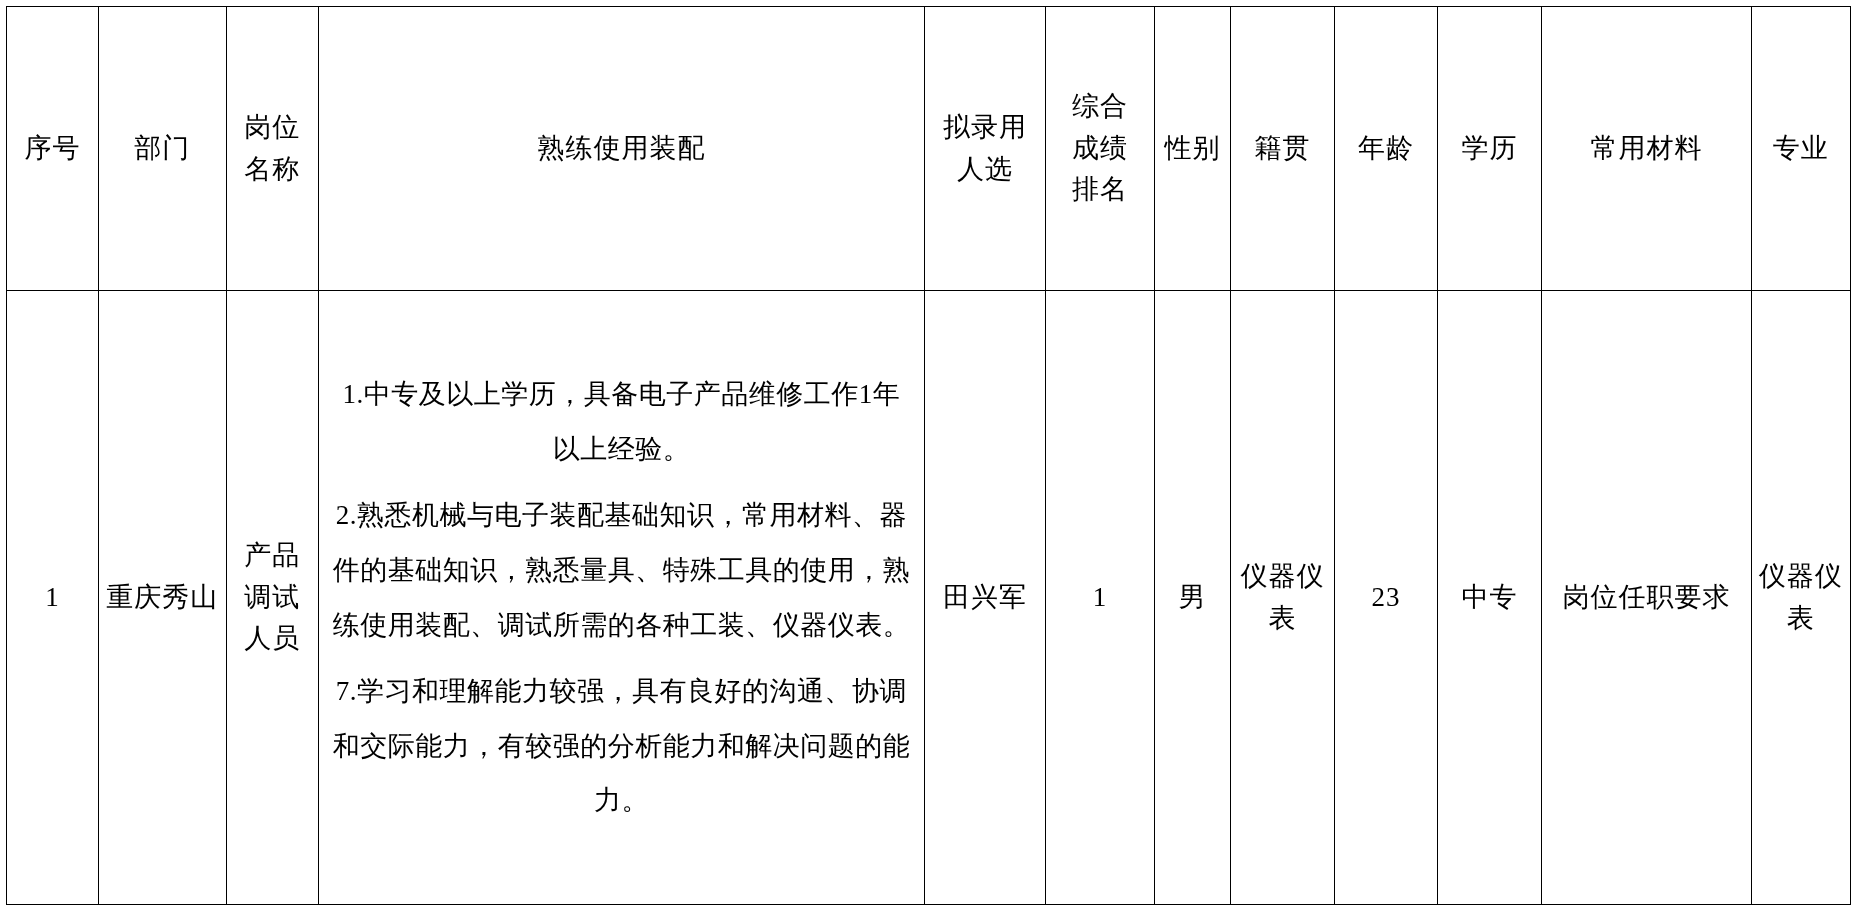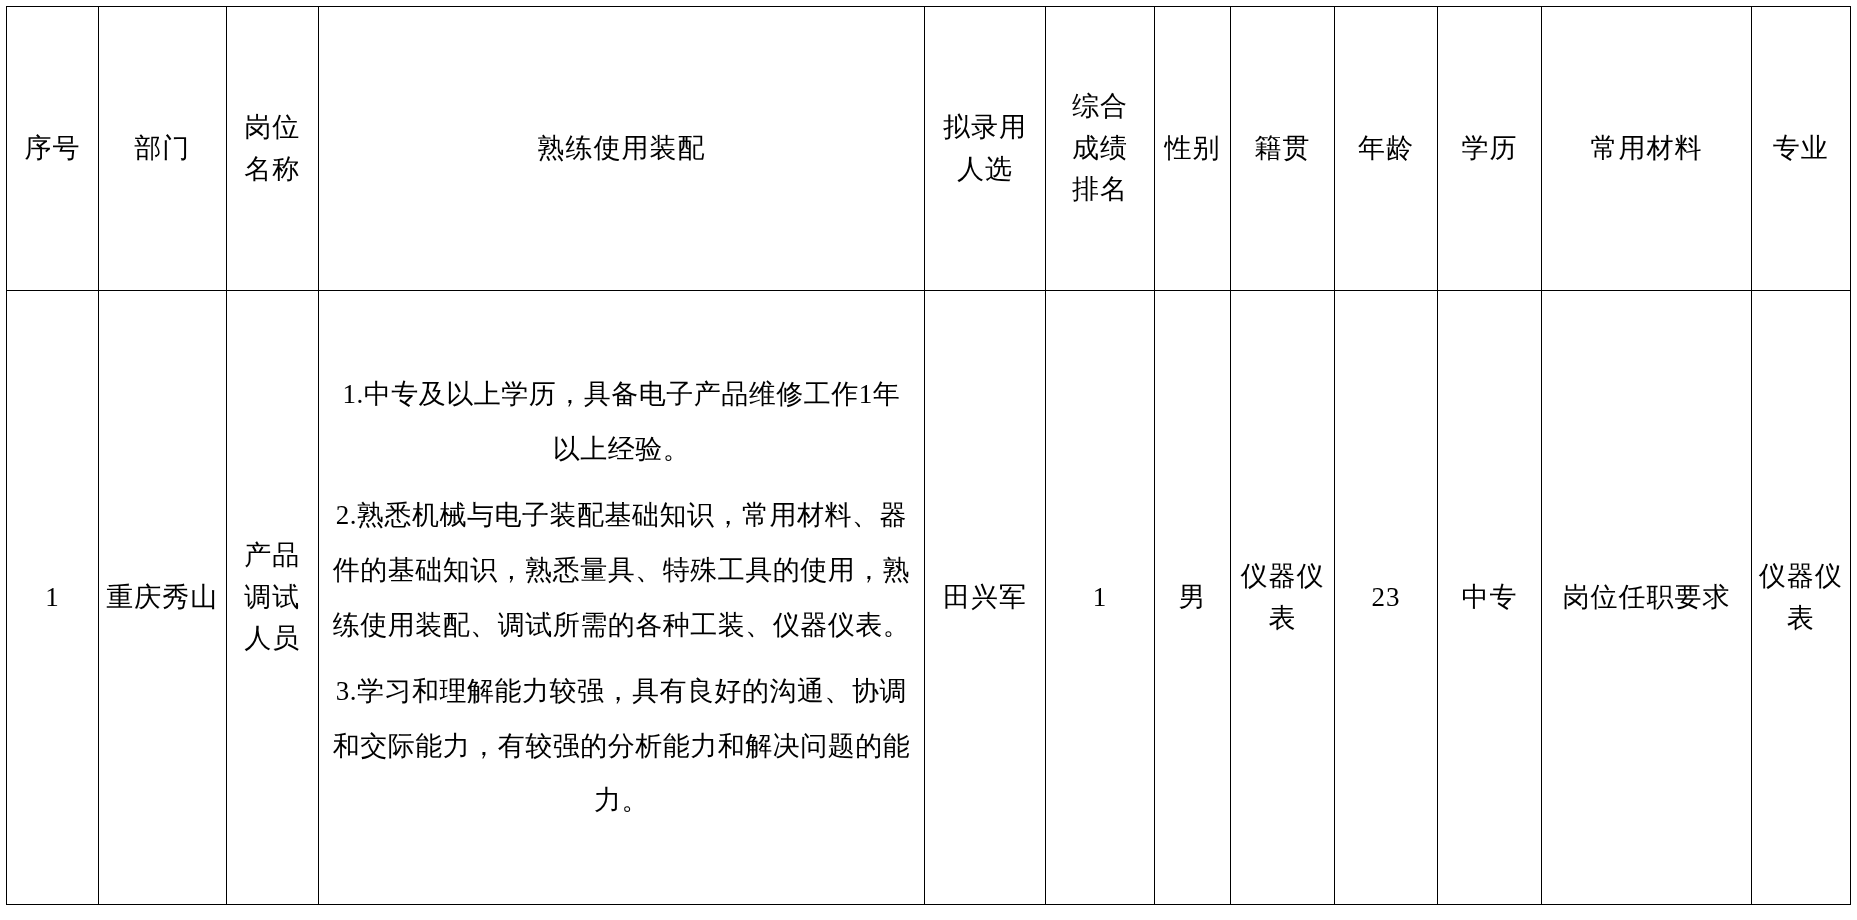--- a/index.html
+++ b/index.html
@@ -149,21 +149,21 @@
         <td class="body-cell">1</td>
         <td class="body-cell">
           <span class="narrow-wrap">重庆秀山</span>
         </td>
         <td class="body-cell">
           <span class="narrow-wrap">产品调试人员</span>
         </td>
         <td class="req-cell">
           <p>1.中专及以上学历，具备电子产品维修工作1年以上经验。</p>
           <p>2.熟悉机械与电子装配基础知识，常用材料、器件的基础知识，熟悉量具、特殊工具的使用，熟练使用装配、调试所需的各种工装、仪器仪表。</p>
-          <p>3.学习和理解能力较强，具有良好的沟通、协调和交际能力，有较强的分析能力和解决问题的能力。</p>
+          <p>7.学习和理解能力较强，具有良好的沟通、协调和交际能力，有较强的分析能力和解决问题的能力。</p>
         </td>
         <td class="body-cell">田兴军</td>
         <td class="body-cell">1</td>
         <td class="body-cell">男</td>
         <td class="body-cell">
           <span class="narrow-wrap">仪器仪表</span>
         </td>
         <td class="body-cell">23</td>
         <td class="body-cell">中专</td>
         <td class="body-cell">岗位任职要求</td>

